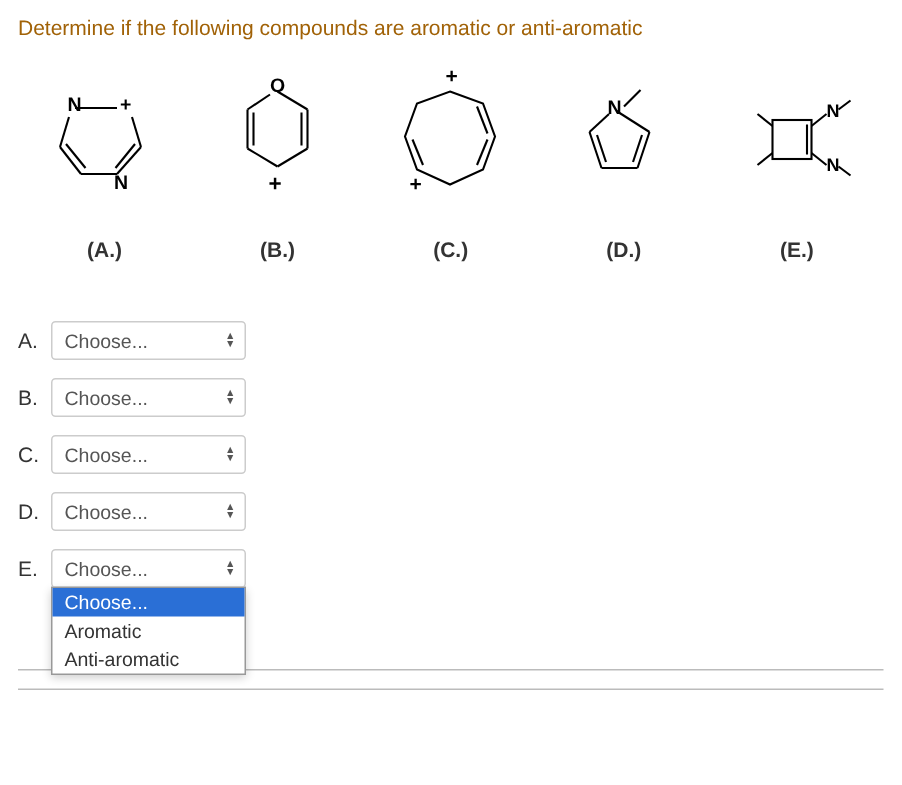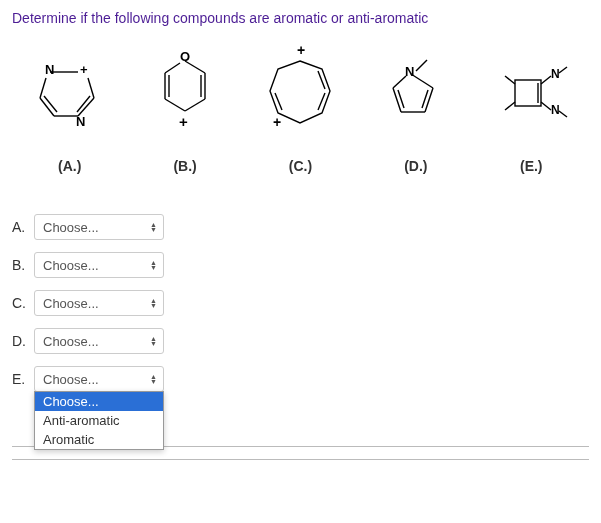--- a/index.html
+++ b/index.html
@@ -8,21 +8,21 @@
     color: #333;
     margin: 0;
     padding: 10px 12px;
     width: 601px;
     box-sizing: border-box;
     background: #fff;
   }
   .prompt {
     font-size: 14px;
     margin-bottom: 18px;
-    color: #4c1d95;
+    color: #a16207;
   }
   .compounds {
     display: flex;
     justify-content: space-around;
     align-items: flex-end;
     margin-bottom: 40px;
   }
   .compound {
     display: flex;
     flex-direction: column;
@@ -272,22 +272,22 @@
     <div class="row-label">E.</div>
     <div class="select-box">
       <span>Choose...</span>
       <span class="caret">
           <span style="display:block;line-height:5px;font-size:7px;">▲</span>
           <span style="display:block;line-height:5px;font-size:7px;">▼</span>
         </span>
     </div>
     <div class="dropdown">
       <div class="opt selected">Choose...</div>
+      <div class="opt">Aromatic</div>
       <div class="opt">Anti-aromatic</div>
-      <div class="opt">Aromatic</div>
     </div>
   </div>
 
 </div>
 
 <div style="height:54px;"></div>
 <hr class="divider">
 <div class="divider-gap"></div>
 <hr class="divider">
 

